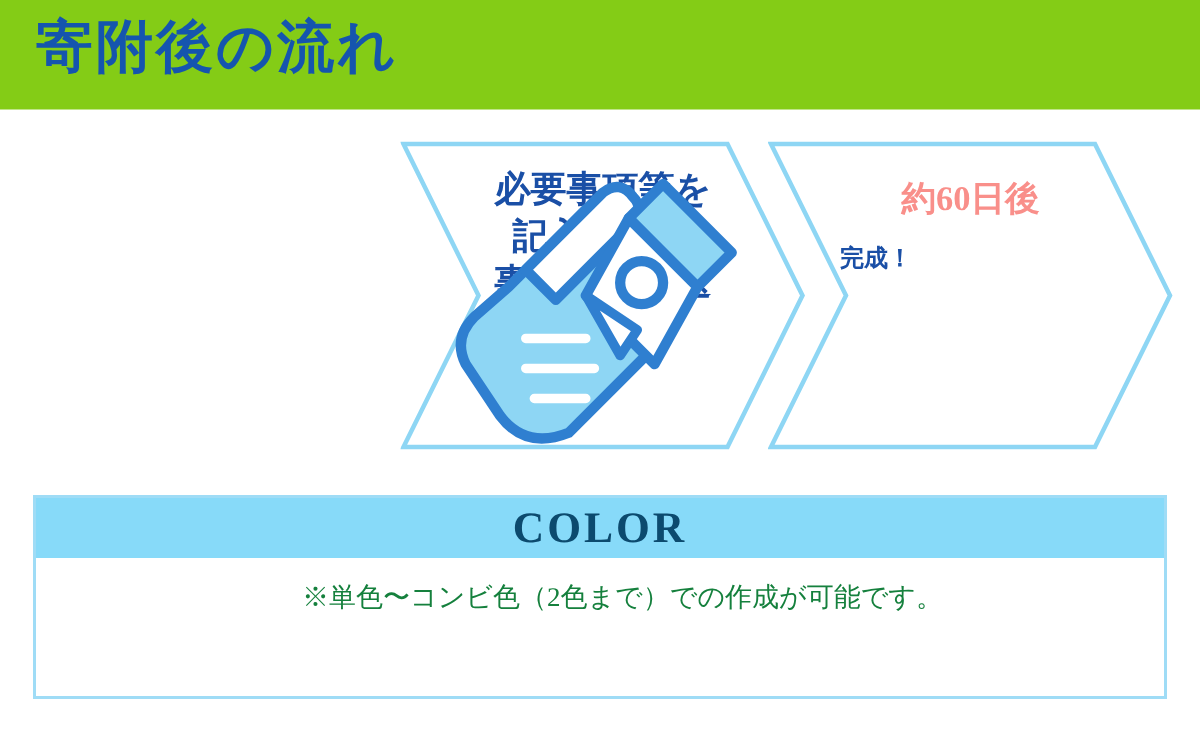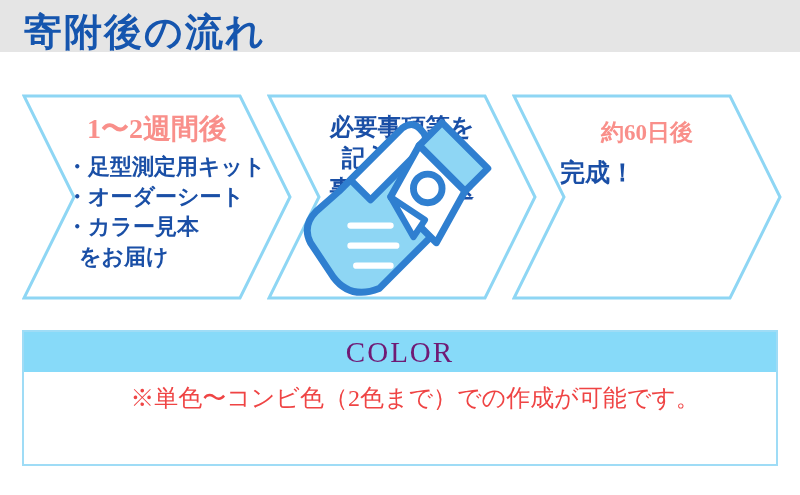--- a/index.html
+++ b/index.html
@@ -14,22 +14,22 @@
     overflow: hidden;
     position: relative;
   }
 
   
   #header-band {
     position: absolute;
     left: 0;
     top: 0;
     width: 800px;
-    height: 52px;
-    background: #e5e5e5;
+    height: 73px;
+    background: #84cc16;
   }
   #header-title {
     position: absolute;
     left: 24px;
     top: 8px;
     font-size: 38px;
     font-weight: bold;
     color: #1555ae;
     letter-spacing: 2px;
     line-height: 48px;
@@ -109,21 +109,21 @@
   #pen-icon-wrap {
     margin-top: 4px;
     display: flex;
     justify-content: center;
   }
 
   
   #chevron-3 .chevron-content { padding-top: 22px; }
   #chevron-3 .step-heading { font-size: 23px; }
   #chevron-3 .step-body {
-    font-size: 25px;
+    font-size: 16px;
     line-height: 33px;
     text-align: left;
     padding-left: 48px;
     margin-top: 6px;
   }
 
   
   #color-panel {
     position: absolute;
     left: 22px;
@@ -133,69 +133,55 @@
     border: 2px solid #9fdcf6;
     box-sizing: border-box;
     background: #ffffff;
   }
   #color-bar {
     height: 40px;
     background: #87daf9;
     text-align: center;
   }
   #color-bar-label {
-    color: #701a75;
+    color: #0c4a6e;
     font-size: 29px;
     line-height: 40px;
     letter-spacing: 2px;
-    font-weight: normal;
+    font-weight: bold;
   }
   #color-body {
     text-align: center;
     padding-top: 10px;
   }
   #color-main-text {
     color: #1a4fa6;
     font-weight: bold;
     font-size: 33px;
     line-height: 42px;
     white-space: nowrap;
   }
   #color-note-text {
-    color: #ef4444;
-    font-size: 24px;
+    color: #15803d;
+    font-size: 18px;
     line-height: 28px;
     white-space: nowrap;
     margin-top: 2px;
     margin-left: 30px;
   }
 </style>
 </head>
 <body>
 
 <div id="header-band">
   <div id="header-title">寄附後の流れ</div>
 </div>
 
 <div id="flow-row">
 
-  <div class="chevron" id="chevron-1">
-    <svg viewBox="0 0 270 206">
-      <polygon points="2,2 218,2 268,103 218,204 2,204 52,103" fill="#ffffff" stroke="#8ed6f4" stroke-width="3" stroke-linejoin="miter"></polygon>
-    </svg>
-    <div class="chevron-content">
-      <div class="step-heading">1〜2週間後</div>
-      <div class="step-body-list">
-        <div>・足型測定用キット</div>
-        <div>・オーダーシート</div>
-        <div>・カラー見本</div>
-        <div class="indent">をお届け</div>
-      </div>
-    </div>
-  </div>
 
   <div class="chevron" id="chevron-2">
     <svg viewBox="0 0 270 206">
       <polygon points="2,2 218,2 268,103 218,204 2,204 52,103" fill="#ffffff" stroke="#8ed6f4" stroke-width="3" stroke-linejoin="miter"></polygon>
     </svg>
     <div class="chevron-content">
       <div class="step-body">必要事項等を</div>
       <div class="step-body">記入の上、</div>
       <div class="step-body">事業者へ返送</div>
       <div id="pen-icon-wrap">

